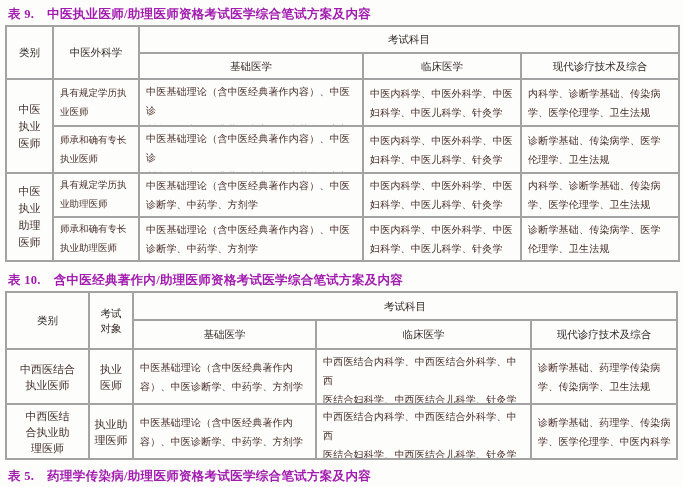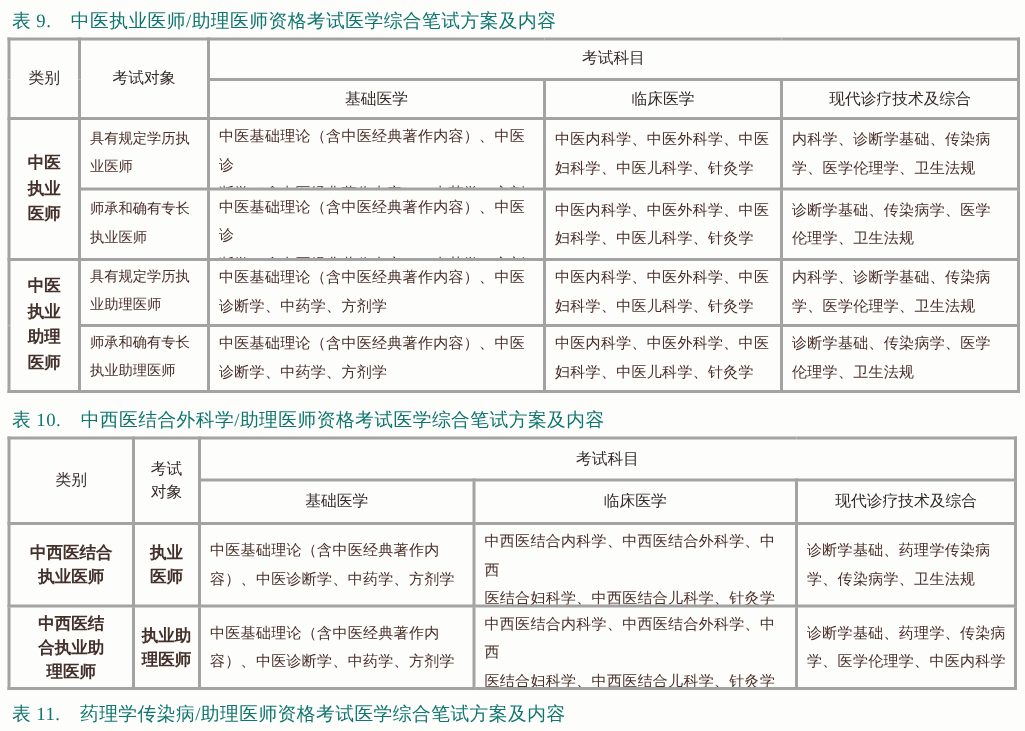--- a/index.html
+++ b/index.html
@@ -2,40 +2,40 @@
 <html><head>
 <meta charset="utf-8">
 <style>
   html,body{margin:0;padding:0;}
   body{
     width:683px;height:487px;overflow:hidden;background:#fdfdfc;
     font-family:"Liberation Serif","DejaVu Serif",serif;
     -webkit-font-smoothing:antialiased;
   }
   .title{
-    margin:6px 0 3px 8px;font-size:12.5px;line-height:16px;font-weight:normal;color:#0f766e;
+    margin:6px 0 3px 8px;font-size:12.5px;line-height:16px;font-weight:bold;color:#a21caf;
     letter-spacing:.3px;
   }
   .title .lbl{margin-right:13px;}
   .t10-title{margin-top:10px;}
   .t11-title{margin-top:8px;}
   table.doc{
     border-collapse:collapse;table-layout:fixed;margin-left:5px;
     border:1.6px solid #1b1814;
   }
   table.t9{margin-top:3px;}
   table.t10{margin-top:2px;}
   table.t11{margin-top:4px;}
   th,td{
     border:2px solid #a3a3a3;padding:0;vertical-align:middle;
     font-weight:normal;overflow:hidden;
   }
   th .w{white-space:pre-line;text-align:center;color:#332a25;font-size:10.5px;line-height:15px;padding:2px 3px;}
   td .w{white-space:pre-line;overflow:hidden;}
-  .cat .w{text-align:center;color:#44302a;font-size:11px;line-height:17px;padding:2px 2px;font-weight:bold;}
+  .cat .w{text-align:center;color:#44302a;font-size:11px;line-height:17px;padding:2px 2px;}
   .t10 .cat .w{line-height:16px;}
   .exm .w{text-align:left;color:#4a2f28;font-size:9.5px;line-height:19px;padding:2px 4px 2px 6px;}
   .txt .w{text-align:left;color:#4a2f28;font-size:10px;line-height:19px;padding:2px 4px 2px 6px;letter-spacing:.2px;}
   tr.h1{height:27px;} tr.h2{height:26px;}
   .t9 tr.dr{height:43px;}
   .t10 tr.h1{height:28px;} .t10 tr.h2{height:29px;}
   .t10 tr.dr{height:51px;}
   .t11 tr.h1{height:30px;}
   .t9 .txt .w{max-height:41px;}
   .t10 .txt .w{max-height:49px;}
@@ -54,21 +54,21 @@
       <col style="width:224px">
       <col style="width:158px">
       <col style="width:158px">
   </colgroup>
   <tbody>
       <tr class="h1">
     <th rowspan="2">
           <div class="w">类别</div>
         </th>
     <th rowspan="2">
-          <div class="w">考试对象</div>
+          <div class="w">中医外科学</div>
         </th>
     <th colspan="3">
           <div class="w">考试科目</div>
         </th>
   </tr>
   <tr class="h2">
     <th>
           <div class="w">基础医学</div>
         </th>
     <th>
@@ -158,21 +158,21 @@
         </td>
     <td class="txt">
           <div class="w">诊断学基础、传染病学、医学
 伦理学、卫生法规</div>
         </td>
   </tr>
 </tbody>
   </table>
 
 <div class="title t10-title">
-  <span class="lbl">表 10.</span><span>中西医结合外科学/助理医师资格考试医学综合笔试方案及内容</span>
+  <span class="lbl">表 10.</span><span>含中医经典著作内/助理医师资格考试医学综合笔试方案及内容</span>
 </div>
 
 <table class="doc t10">
   <colgroup>
     <col style="width:83px">
       <col style="width:44px">
       <col style="width:183px">
       <col style="width:215px">
       <col style="width:146px">
   </colgroup>
@@ -242,21 +242,21 @@
         </td>
     <td class="txt">
           <div class="w">诊断学基础、药理学、传染病
 学、医学伦理学、中医内科学</div>
         </td>
   </tr>
 </tbody>
   </table>
 
 <div class="title t11-title">
-  <span class="lbl">表 11.</span><span>药理学传染病/助理医师资格考试医学综合笔试方案及内容</span>
+  <span class="lbl">表 5.</span><span>药理学传染病/助理医师资格考试医学综合笔试方案及内容</span>
 </div>
 
 <table class="doc t11">
   <colgroup>
     <col style="width:70px">
       <col style="width:78px">
       <col style="width:523px">
   </colgroup>
   <tbody>
       <tr class="h1">

